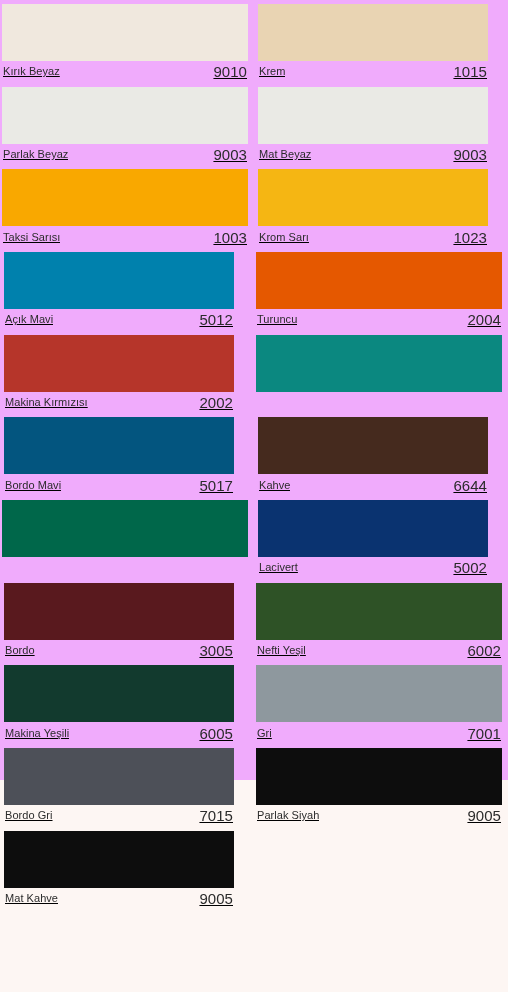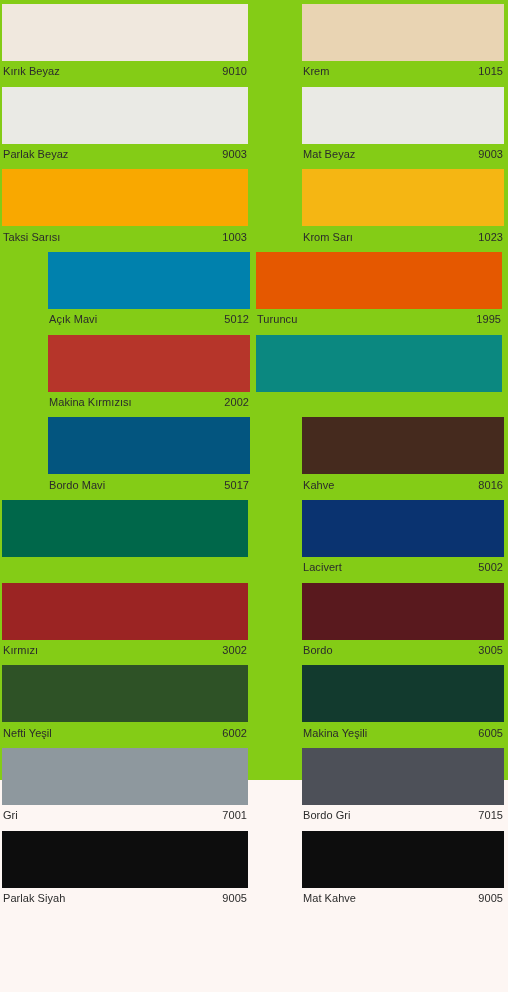--- a/index.html
+++ b/index.html
@@ -14,39 +14,39 @@
     overflow: hidden;
     font-family: "Liberation Sans", sans-serif;
     -webkit-font-smoothing: antialiased;
   }
   .palette-grid {
     width: 508px;
     height: 780px;
     display: grid;
     grid-template-columns: 254px 254px;
     grid-template-rows: repeat(12, 82.66px);
-    background: #84cc16;
+    background: #f0abfc;
     box-sizing: border-box;
+    text-decoration: underline;
   }
   .swatch-cell {
     position: relative;
     box-sizing: border-box;
     padding: 4px 4px 0 4px;
     display: flex;
     flex-direction: column;
     overflow: hidden;
   }
   .swatch-cell.col-left {
     padding-left: 2px;
     padding-right: 6px;
   }
   .swatch-cell.col-right {
     padding-left: 4px;
-    padding-right: 4px;
-    margin-left: 44px;
+    padding-right: 20px;
   }
   .swatch-chip {
     width: 100%;
     height: 57px;
     flex: 0 0 57px;
     display: block;
   }
   .swatch-label-row {
     flex: 1 1 auto;
     display: flex;
@@ -58,21 +58,21 @@
   .swatch-name {
     font-size: 11px;
     line-height: 13px;
     color: #2b2b2b;
     letter-spacing: 0.05px;
     white-space: nowrap;
     overflow: hidden;
     text-overflow: ellipsis;
   }
   .swatch-code {
-    font-size: 11px;
+    font-size: 15px;
     line-height: 13px;
     color: #2b2b2b;
     letter-spacing: 0.05px;
     white-space: nowrap;
     padding-left: 6px;
   }
 </style>
 </head>
 <body>
 
@@ -123,21 +123,21 @@
       <div class="swatch-chip" style="background-color: rgb(0, 129, 173);"></div>
       <div class="swatch-label-row">
         <span class="swatch-name">Açık Mavi</span>
         <span class="swatch-code">5012</span>
       </div>
     </div>
     <div class="swatch-cell col-left">
       <div class="swatch-chip" style="background-color: rgb(229, 88, 0);"></div>
       <div class="swatch-label-row">
         <span class="swatch-name">Turuncu</span>
-        <span class="swatch-code">1995</span>
+        <span class="swatch-code">2004</span>
       </div>
     </div>
     <div class="swatch-cell col-right">
       <div class="swatch-chip" style="background-color: rgb(182, 53, 42);"></div>
       <div class="swatch-label-row">
         <span class="swatch-name">Makina Kırmızısı</span>
         <span class="swatch-code">2002</span>
       </div>
     </div>
     <div class="swatch-cell col-left">
@@ -147,38 +147,31 @@
       <div class="swatch-chip" style="background-color: rgb(3, 85, 127);"></div>
       <div class="swatch-label-row">
         <span class="swatch-name">Bordo Mavi</span>
         <span class="swatch-code">5017</span>
       </div>
     </div>
     <div class="swatch-cell col-right">
       <div class="swatch-chip" style="background-color: rgb(69, 42, 30);"></div>
       <div class="swatch-label-row">
         <span class="swatch-name">Kahve</span>
-        <span class="swatch-code">8016</span>
+        <span class="swatch-code">6644</span>
       </div>
     </div>
     <div class="swatch-cell col-left">
       <div class="swatch-chip" style="background-color: rgb(0, 103, 74);"></div>
     </div>
     <div class="swatch-cell col-right">
       <div class="swatch-chip" style="background-color: rgb(10, 51, 112);"></div>
       <div class="swatch-label-row">
         <span class="swatch-name">Lacivert</span>
         <span class="swatch-code">5002</span>
-      </div>
-    </div>
-    <div class="swatch-cell col-left">
-      <div class="swatch-chip" style="background-color: rgb(155, 36, 35);"></div>
-      <div class="swatch-label-row">
-        <span class="swatch-name">Kırmızı</span>
-        <span class="swatch-code">3002</span>
       </div>
     </div>
     <div class="swatch-cell col-right">
       <div class="swatch-chip" style="background-color: rgb(89, 25, 30);"></div>
       <div class="swatch-label-row">
         <span class="swatch-name">Bordo</span>
         <span class="swatch-code">3005</span>
       </div>
     </div>
     <div class="swatch-cell col-left">

